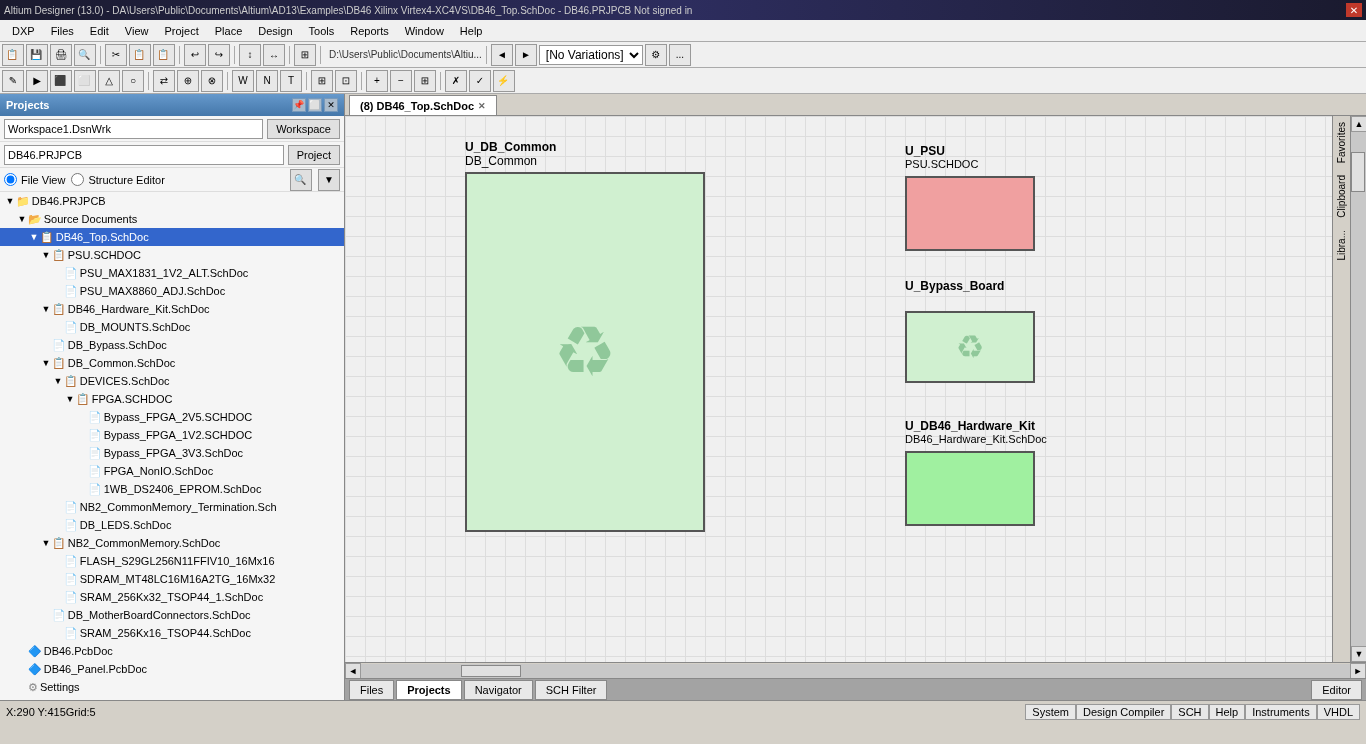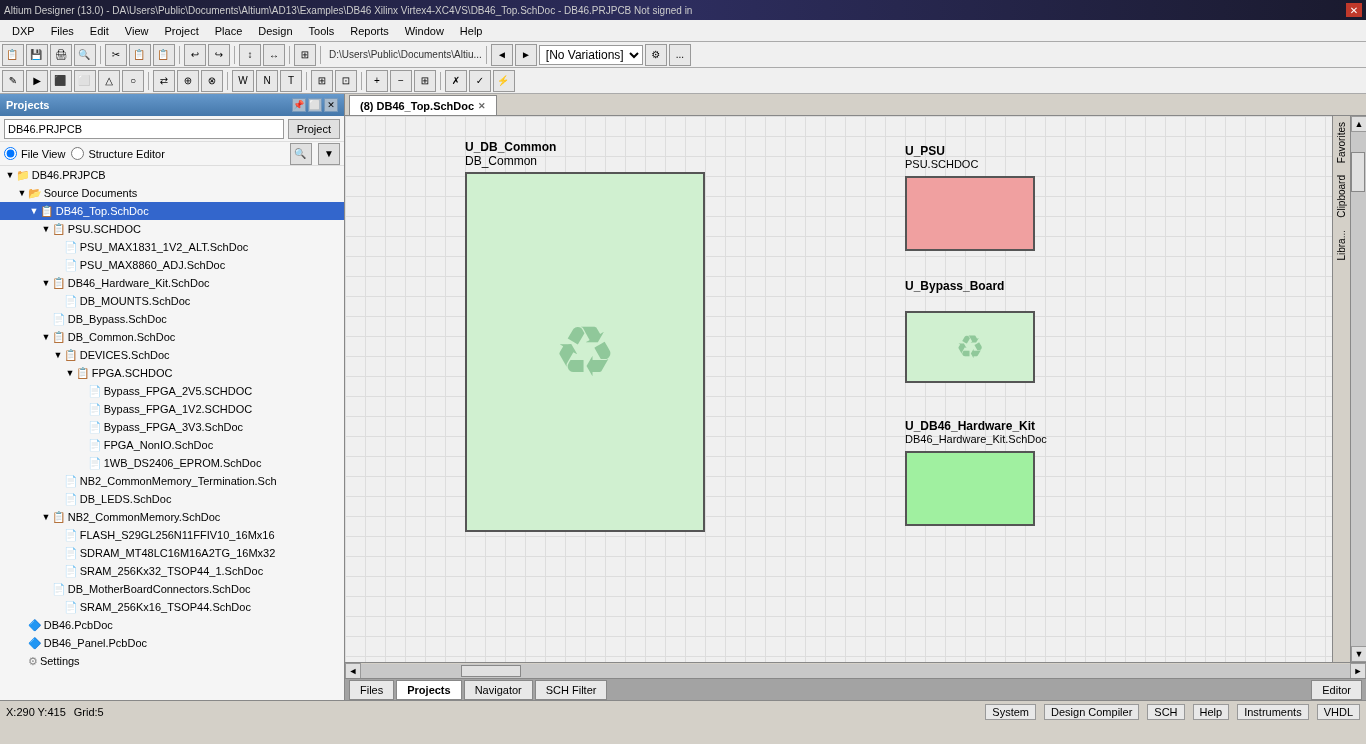--- a/index.html
+++ b/index.html
@@ -268,21 +268,20 @@
     .bottom-tab.active { background: white; font-weight: bold; }
 
     
     #statusbar {
       background: #d4d0c8;
       height: 22px;
       display: flex;
       align-items: center;
       padding: 0 6px;
       border-top: 1px solid #888;
-      gap: 8px;
       font-size: 11px;
     }
     .status-item {
       padding: 1px 6px;
       border: 1px solid #999;
       background: #e8e8e8;
       font-size: 11px;
       cursor: pointer;
     }
     .status-coords { font-size: 11px; }
@@ -455,20 +454,24 @@
 
     <div id="panel-header">
       <span>Projects</span>
       <div class="panel-header-btns">
         <button class="panel-header-btn">📌</button>
         <button class="panel-header-btn">⬜</button>
         <button class="panel-header-btn">✕</button>
       </div>
     </div>
 
+    <div id="workspace-row">
+      <input type="text" value="Workspace1.DsnWrk" style="">
+      <button>Workspace</button>
+    </div>
 
     <div id="project-row">
       <input type="text" value="DB46.PRJPCB" style="">
       <button>Project</button>
     </div>
 
     <div id="file-view-row">
       <div class="radio-group">
         <input type="radio" name="view" checked="" style="">
         <span>File View</span>

